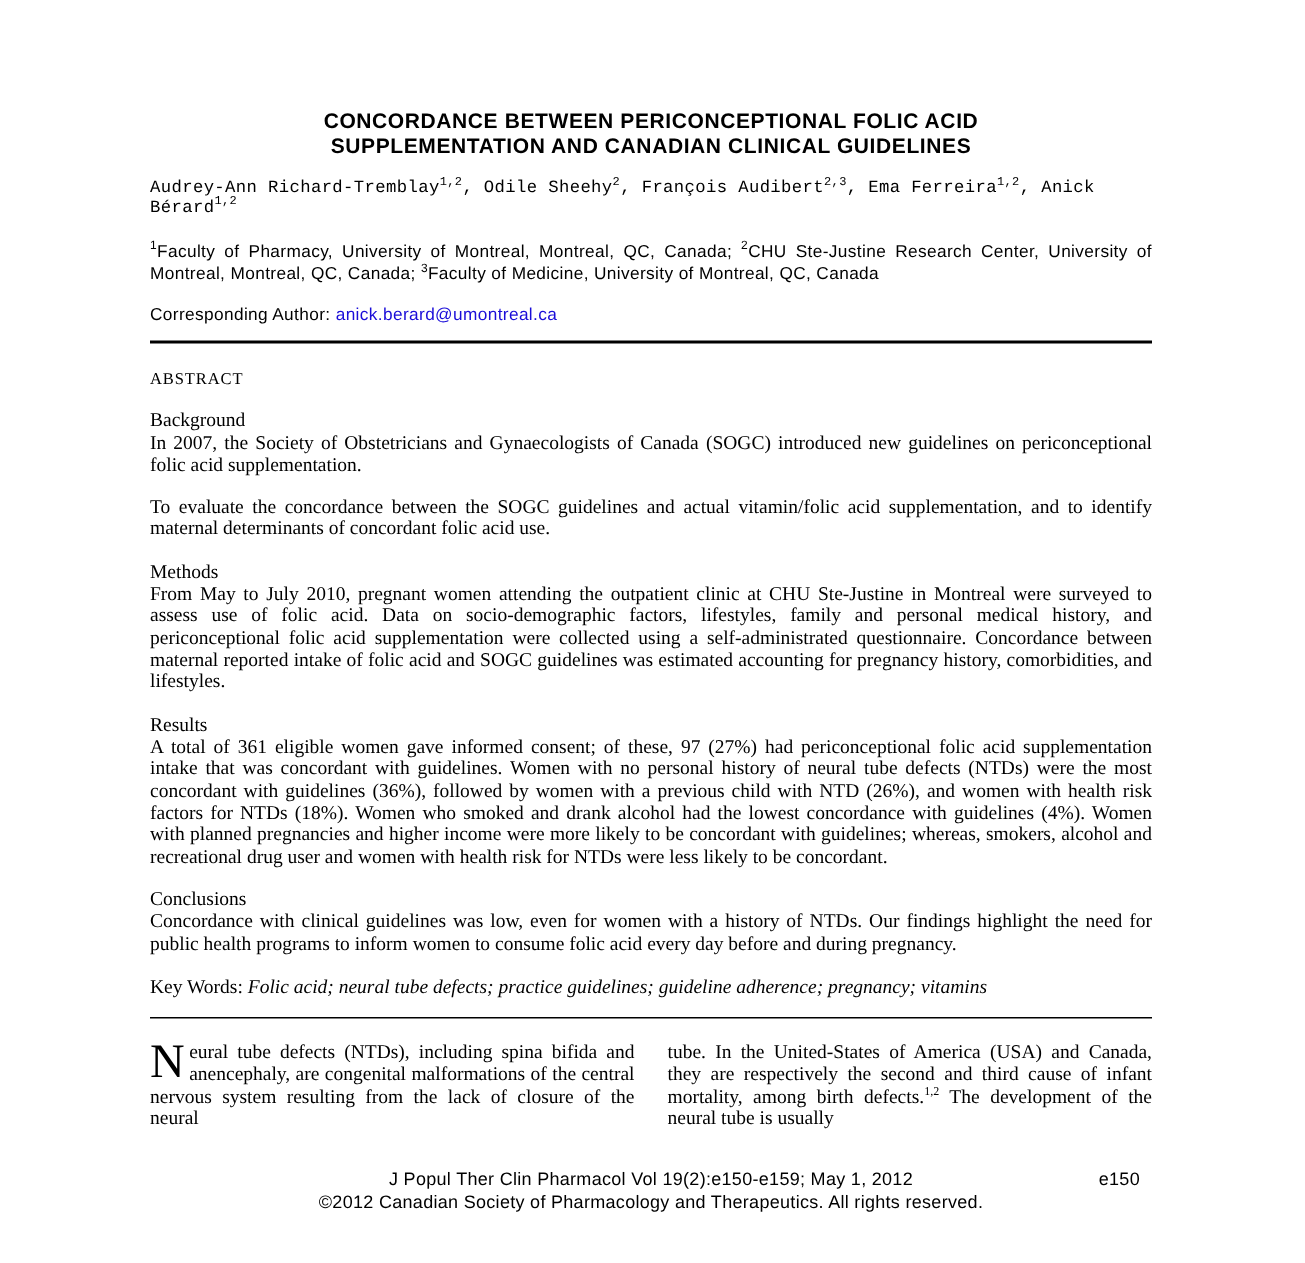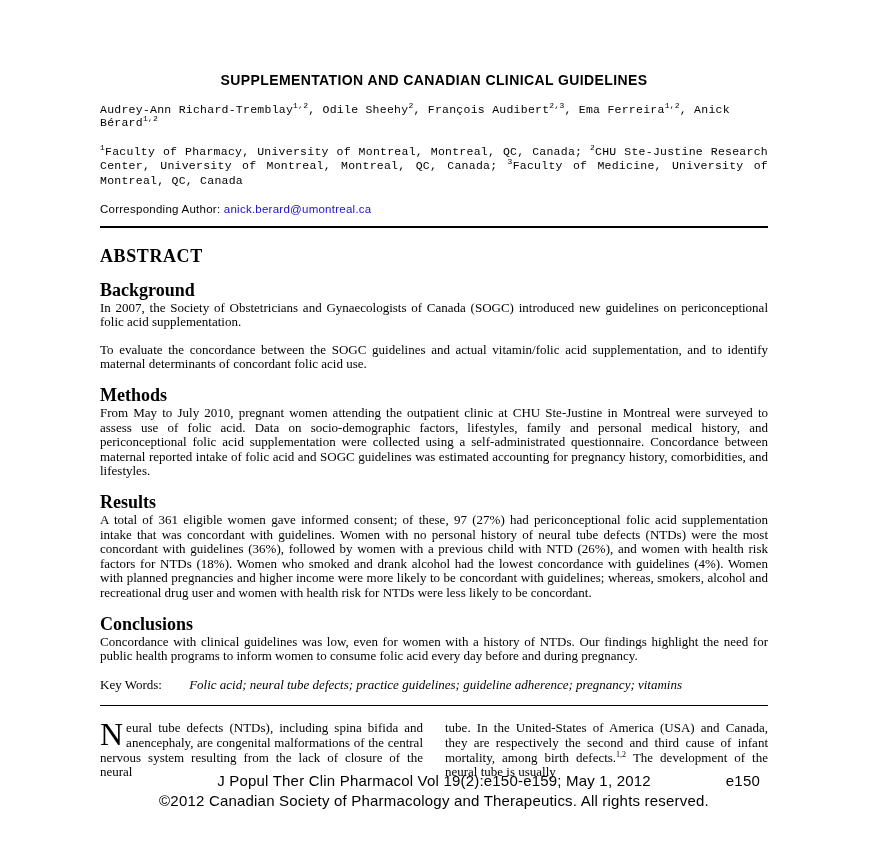--- a/index.html
+++ b/index.html
@@ -24,61 +24,61 @@
     letter-spacing: 0.4px;
   }
   .authors {
     margin-top: 14px;
     font-family: Liberation Mono, monospace;
     font-size: 11.5px;
     letter-spacing: 0.25px;
   }
   .affiliations {
     margin-top: 16px;
-    font-family: Liberation Mono, monospace;
+    font-family: Liberation Sans, sans-serif;
     font-size: 11.5px;
     line-height: 1.28;
     letter-spacing: 0.25px;
     text-align: justify;
   }
   .corresponding {
     margin-top: 14px;
     font-family: "Liberation Sans", sans-serif;
     font-size: 11.5px;
     letter-spacing: 0.25px;
   }
   .email-link { color: #1a0dd8; cursor: pointer; }
 
   sup { font-size: 8px; line-height: 0; vertical-align: super; }
 
   .rule-thick { border: none; border-top: 2.5px solid #000; margin: 11px 0 0 0; }
   .rule-thin  { border: none; border-top: 1.3px solid #000; margin: 13px 0 0 0; }
 
   .abstract-heading {
     margin-top: 18px;
-    font-weight: bold;
-    font-size: 18px;
+    font-weight: normal;
+    font-size: 11px;
     letter-spacing: 0.6px;
   }
   .section { margin-top: 13px; }
-  .section-heading { font-weight: bold; font-size: 18px; }
+  .section-heading { font-weight: normal; font-size: 13px; }
   .section-text {
     margin: 0;
     font-size: 13px;
     line-height: 14.6px;
     text-align: justify;
   }
   .keywords {
     margin-top: 14px;
     font-size: 13px;
     line-height: 14.6px;
     text-align: justify;
   }
   .keywords-label { font-weight: normal; }
-  .keywords-text { font-style: italic; margin-left: 24px; }
+  .keywords-text { font-style: italic; }
 
   .columns { margin-top: 15px; display: flex; gap: 22px; }
   .column {
     flex: 1;
     font-size: 13px;
     line-height: 14.7px;
     text-align: justify;
     margin: 0;
   }
   .dropcap {
@@ -88,33 +88,34 @@
     padding-right: 3px;
     font-family: "Liberation Serif", serif;
   }
 
   .footer {
     position: absolute;
     left: 100px;
     right: 102px;
     bottom: 32px;
     font-family: "Liberation Sans", sans-serif;
-    font-size: 15px;
+    font-size: 12px;
     line-height: 1.3;
     letter-spacing: 0.2px;
     text-align: center;
   }
   .page-number { position: absolute; right: 8px; top: 0; }
 </style>
 </head>
 <body>
 
 <div class="page">
 
   <div class="title">
+    <div>CONCORDANCE BETWEEN PERICONCEPTIONAL FOLIC ACID</div>
     <div>SUPPLEMENTATION AND CANADIAN CLINICAL GUIDELINES</div>
   </div>
 
   <div class="authors">
     <span><span>Audrey-Ann Richard-Tremblay</span><sup>1,2</sup><span>, </span></span><span><span>Odile Sheehy</span><sup>2</sup><span>, </span></span><span><span>François Audibert</span><sup>2,3</sup><span>, </span></span><span><span>Ema Ferreira</span><sup>1,2</sup><span>, </span></span><span><span>Anick Bérard</span><sup>1,2</sup></span>
   </div>
 
   <div class="affiliations">
     <span><sup>1</sup><span>Faculty of Pharmacy, University of Montreal, Montreal, QC, Canada; </span></span><span><sup>2</sup><span>CHU Ste-Justine Research Center, University of Montreal, Montreal, QC, Canada; </span></span><span><sup>3</sup><span>Faculty of Medicine, University of Montreal, QC, Canada</span></span>
   </div>

